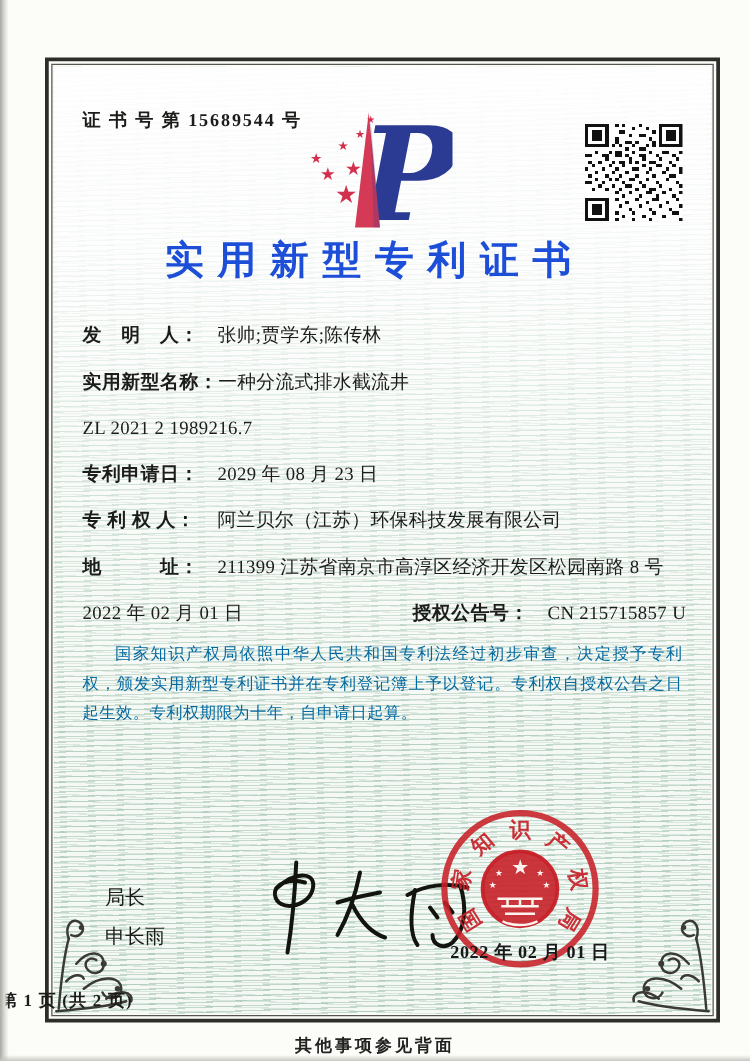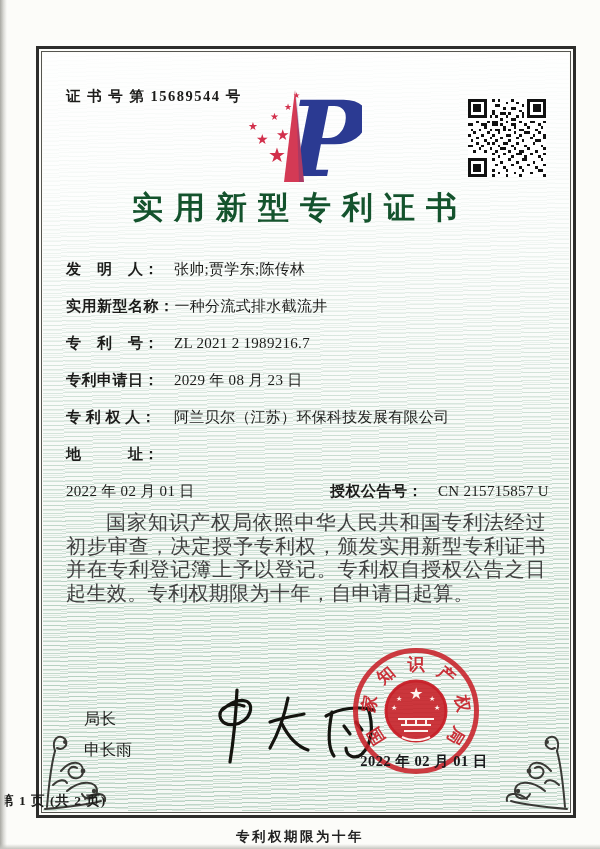--- a/index.html
+++ b/index.html
@@ -26,34 +26,34 @@
 
   .flourish { position:absolute; width:92px; height:92px; }
   .flourish.bl { left:41px; bottom:36px; }
   .flourish.br { right:29px; bottom:36px; transform:scaleX(-1); }
 
   
   .cert-no { position:absolute; left:66px; top:87px; font-size:14.5px; letter-spacing:1.5px; font-weight:600; }
   .logo { position:absolute; left:238px; top:84px; width:124px; height:104px; }
   .qr { position:absolute; left:468px; top:99px; width:78px; height:78px; }
   .title { position:absolute; left:0; right:0; top:187px; text-align:center;
-    font-size:31px; font-weight:700; letter-spacing:11px; color:#14532d; }
+    font-size:31px; font-weight:700; letter-spacing:11px; color:#1d4ed8; }
 
   
   .fields { position:absolute; left:66px; right:56px; top:258px; font-size:15px; }
   .field-row { display:flex; line-height:23px; margin-bottom:14px; white-space:nowrap; }
   .field-label { flex:0 0 108px; font-weight:600; letter-spacing:.5px; }
   .field-value { font-weight:500; letter-spacing:.3px; }
   .grant-row { display:flex; line-height:23px; white-space:nowrap; }
   .grant-left { flex:0 0 264px; display:flex; }
   .grant-right { display:flex;justify-content:flex-end; }
 
   
   .body-text { position:absolute; left:66px; right:54px; top:511px;
-    font-size:20px; line-height:23.5px; text-align:justify; color:#404040; }
+    font-size:13px; line-height:23.5px; text-align:justify; color:#0369a1; }
   .body-text p { text-indent:2em; letter-spacing:.4px; }
 
   
   .officer { position:absolute; left:84px; top:703px; font-size:16px; line-height:31px; font-weight:400; }
   .signature { position:absolute; left:192px; top:686px; width:200px; height:84px; }
 
   
   .seal { position:absolute; left:353px; top:648px; width:126px; height:126px;
     border:5px solid rgba(199,32,40,.88); border-radius:50%;
     display:flex; align-items:center; justify-content:center; }
@@ -273,33 +273,33 @@
   <div class="fields">
     <div class="field-row">
       <span class="field-label">发　明　人：</span>
       <span class="field-value">张帅;贾学东;陈传林</span>
     </div>
     <div class="field-row">
       <span class="field-label">实用新型名称：</span>
       <span class="field-value">一种分流式排水截流井</span>
     </div>
     <div class="field-row">
-      <span class="field-label">专　利　号：</span>
       <span class="field-value">ZL 2021 2 1989216.7</span>
     </div>
     <div class="field-row">
       <span class="field-label">专利申请日：</span>
       <span class="field-value">2029 年 08 月 23 日</span>
     </div>
     <div class="field-row">
       <span class="field-label">专 利 权 人：</span>
       <span class="field-value">阿兰贝尔（江苏）环保科技发展有限公司</span>
     </div>
     <div class="field-row">
       <span class="field-label">地　　　址：</span>
+      <span class="field-value">211399 江苏省南京市高淳区经济开发区松园南路 8 号</span>
     </div>
     <div class="grant-row">
       <span class="grant-left">
         <span class="field-value">2022 年 02 月 01 日</span>
       </span>
       <span class="grant-right">
         <span class="field-label">授权公告号：</span>
         <span class="field-value">CN 215715857 U</span>
       </span>
     </div>
@@ -352,17 +352,17 @@
         <path d="M19,50 L49,50"></path>
         <path d="M22,56 L46,56"></path>
         <path d="M24,44 L24,50 M34,44 L34,50 M44,44 L44,50"></path>
         <path d="M20,62 C28,66 40,66 48,62"></path>
       </g>
     </svg>
   </div>
   <div class="seal-date">2022 年 02 月 01 日</div>
 
   <div class="page-num">第 1 页 (共 2 页)</div>
-  <div class="back-note">专利权期限为十年</div>
+  <div class="back-note">其他事项参见背面</div>
 
   <div class="scan-edge-left"></div>
   <div class="scan-edge-bottom"></div>
 </div>
 
 </body></html>

